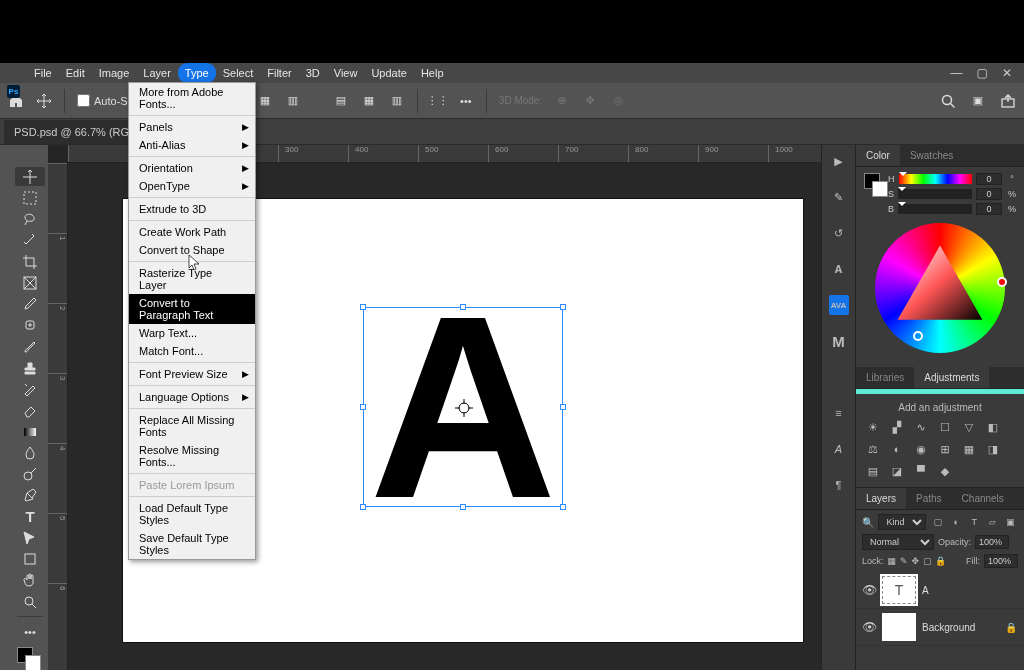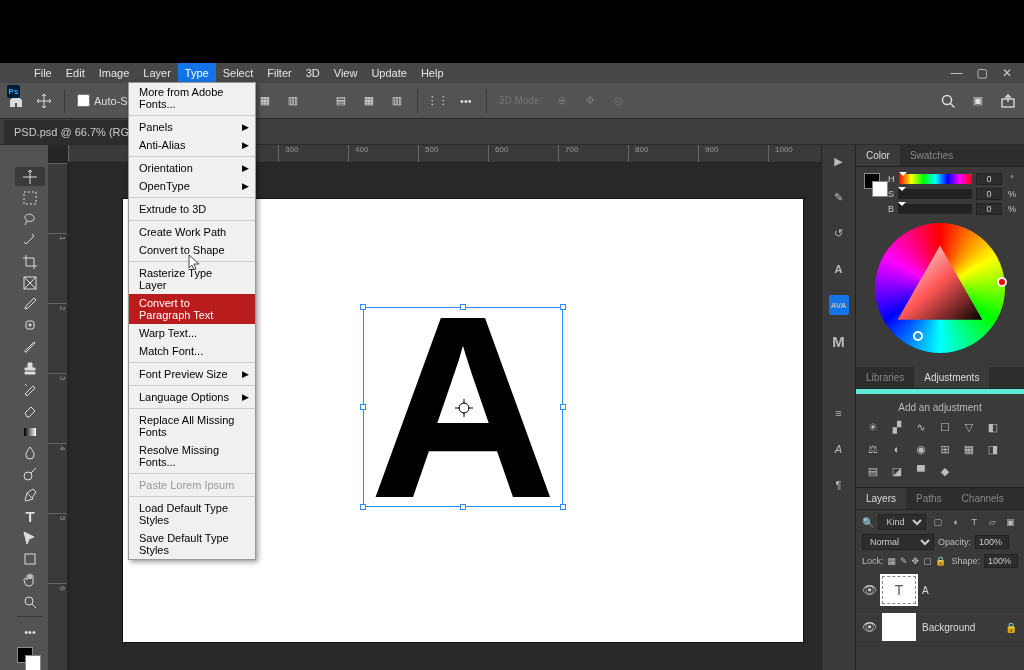--- a/index.html
+++ b/index.html
@@ -5,21 +5,21 @@
 * { margin: 0; padding: 0; box-sizing: border-box; font-family: "Segoe UI", Tahoma, sans-serif; user-select: none; }
 body { background: #000; width: 1024px; height: 670px; overflow: hidden; position: relative; color: #ccc; font-size: 11px; }
 
 
 .black-top { height: 63px; background: #000; }
 
 
 .menubar { height: 20px; background: #474747; display: flex; align-items: center; padding-left: 7px; position: relative; }
 .ps-icon { width: 13px; height: 13px; background: #001e36; color: #31a8ff; font-size: 8px; font-weight: bold; display: flex; align-items: center; justify-content: center; border-radius: 2px; margin-right: 7px; margin-top: 36px; }
 .menubar .item { padding: 0 7px; color: #e6e6e6; font-size: 11px; cursor: default; line-height: 20px; }
-.menubar .item.active { background: #1473e6; color: #fff; }
+.menubar .item.active { background: #1473e6; color: #fff; border-radius: 9px; }
 .win-controls { margin-left: auto; display: flex; gap: 14px; padding-right: 12px; }
 .win-controls span { color: #ccc; font-size: 12px; cursor: default; }
 
 
 .optbar { height: 36px; background: #535353; display: flex; align-items: center; padding: 0 8px; gap: 12px; border-bottom: 1px solid #2a2a2a; }
 .optbar .checkbox { display: flex; align-items: center; gap: 4px; font-size: 11px; color: #ddd; }
 .optbar .divider { width: 1px; height: 24px; background: #3a3a3a; }
 .optbar .right { margin-left: auto; display: flex; gap: 14px; align-items: center; }
 .icon-btn { width: 16px; height: 16px; display: inline-flex; align-items: center; justify-content: center; color: #ddd; }
 .mode3d { color: #777; font-size: 10px; }
@@ -95,21 +95,21 @@
 .layer-row.sel .thumb { outline: 2px solid #fff; border: 1px dashed #888; }
 .layer-row .eye { width: 14px; font-size: 12px; color: #ccc; }
 .layer-row .thumb { width: 34px; height: 28px; background: #fff; display: flex; align-items: center; justify-content: center; color: #555; font-size: 14px; }
 .layer-row .name { font-size: 10px; color: #ddd; }
 .layer-row .lock { margin-left: auto; color: #aaa; font-size: 10px; }
 
 
 .dropdown { position: absolute; top: 82px; left: 128px; width: 128px; background: #f0f0f0; color: #000; font-size: 11px; box-shadow: 2px 2px 5px rgba(0,0,0,.4); z-index: 1000; border: 1px solid #999; }
 .dropdown .mi { padding: 3px 18px 3px 10px; position: relative; cursor: default; }
 .dropdown .mi.disabled { color: #999; }
-.dropdown .mi.highlighted { background: #b91c1c; color: #fff; }
+.dropdown .mi.highlighted { background: #000000; color: #fff; }
 .dropdown .sep { height: 1px; background: #ccc; margin: 2px 0; }
 .dropdown .mi .arrow { position: absolute; right: 6px; top: 4px; font-size: 9px; }
 .cursor-ptr { position: absolute; top: 254px; left: 188px; z-index: 1001; font-size: 12px; color: #000; pointer-events: none; }
 </style>
 </head>
 <body>
 
 <div class="black-top"></div>
 
 <div class="menubar">
@@ -474,21 +474,21 @@
           <span>Opacity:</span>
           <input class="opac" value="100%" style="">
         </div>
         <div class="lc-row">
           <span>Lock:</span>
           <span>▦</span>
           <span>✎</span>
           <span>✥</span>
           <span>▢</span>
           <span>🔒</span>
-          <span style="margin-left:auto">Shape:</span>
+          <span style="margin-left:auto">Fill:</span>
           <input class="opac" value="100%" style="">
         </div>
       </div>
       <div class="layer-list" id="layerList">
           <div class="layer-row sel">
             <span class="eye">👁</span>
             <div class="thumb">T</div>
             <span class="name">A</span>
           </div>
           <div class="layer-row">

